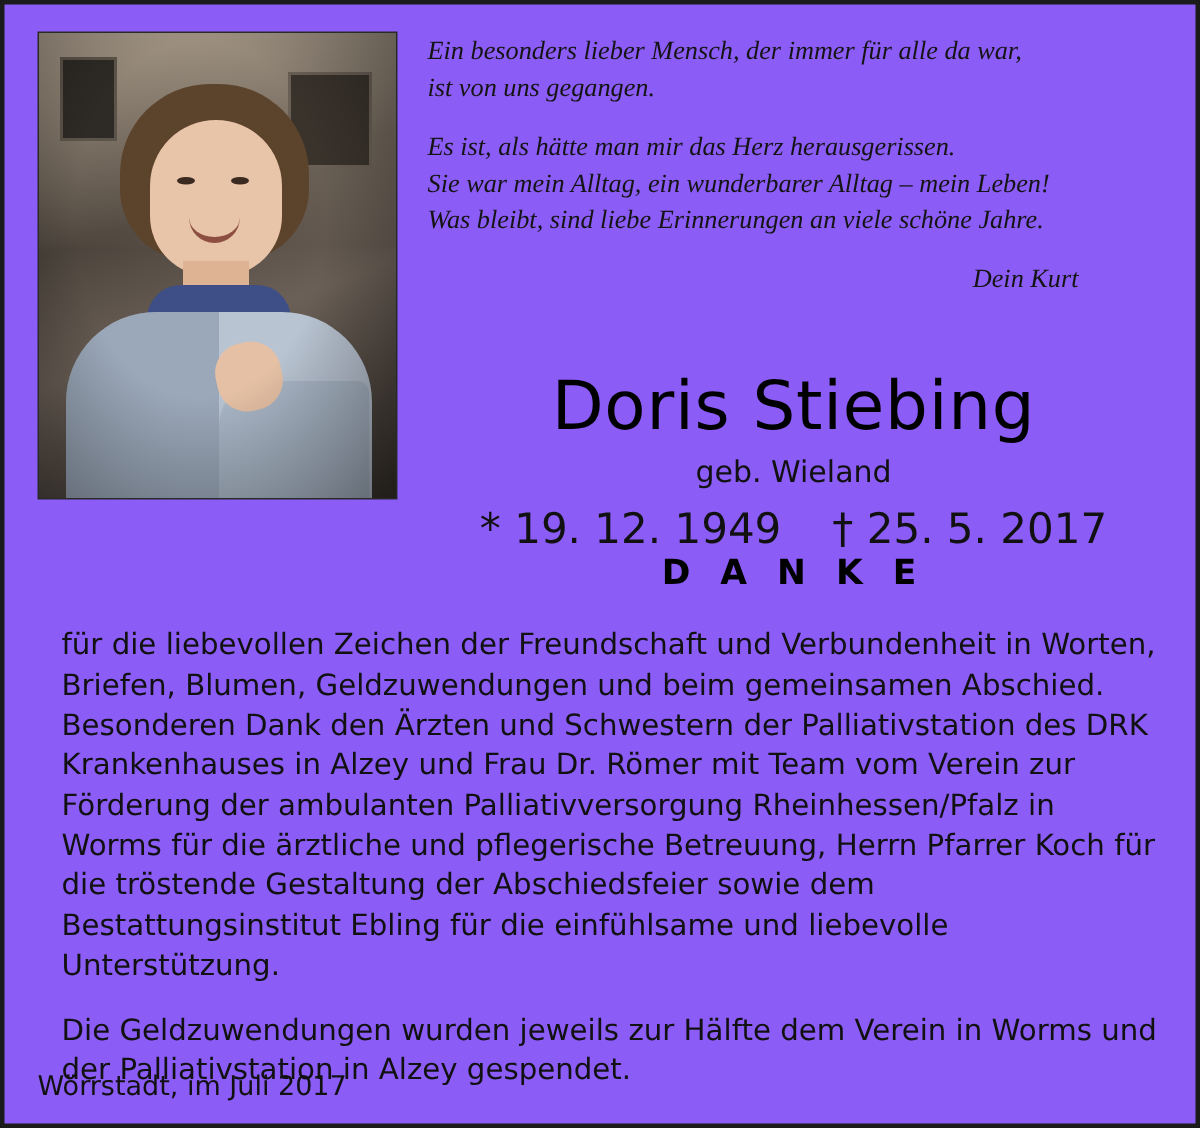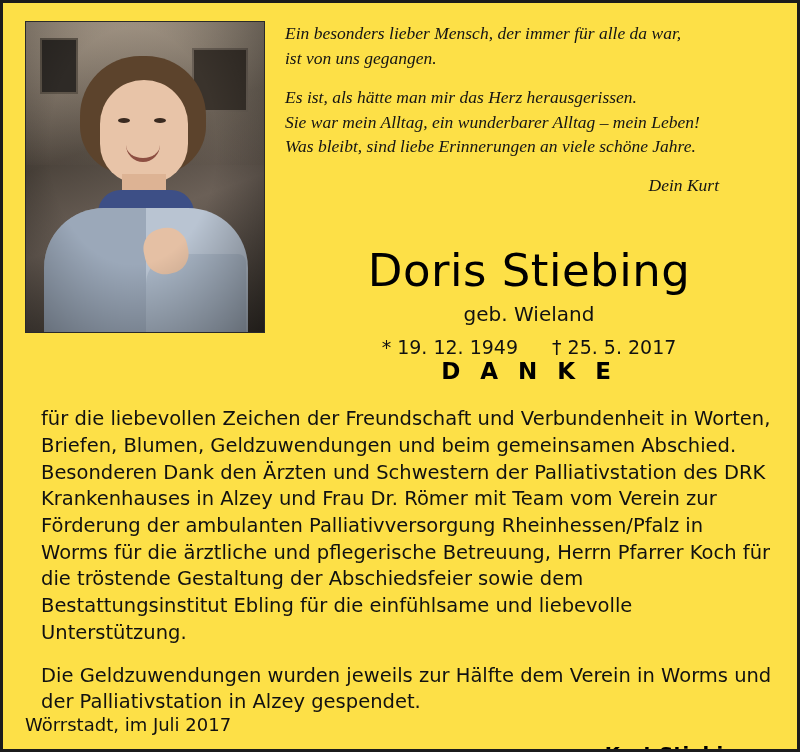--- a/index.html
+++ b/index.html
@@ -9,21 +9,21 @@
   }
   body {
     font-family: "Liberation Sans", sans-serif;
     color: #1a1a1a;
   }
   .notice {
     position: relative;
     width: 800px;
     height: 752px;
     box-sizing: border-box;
-    background: #fde047;
+    background: #8b5cf6;
     border: 3px solid #1b1b1b;
     overflow: hidden;
   }
   .inner {
     position: absolute;
     inset: 0;
     padding: 12px 22px 10px 22px;
     box-sizing: border-box;
   }
 
@@ -176,21 +176,21 @@
   }
   .maiden {
     font-family: "DejaVu Sans", sans-serif;
     font-size: 20px;
     margin-top: 8px;
     color: #111;
     text-align: center;
   }
   .dates {
     font-family: "DejaVu Sans", sans-serif;
-    font-size: 19px;
+    font-size: 28px;
     margin-top: 10px;
     color: #111;
   }
   .dates .gap { display: inline-block; width: 34px; }
 
   .danke {
     text-align: center;
     padding-left: 258px;
     font-family: "DejaVu Sans", sans-serif;
     font-size: 23px;

